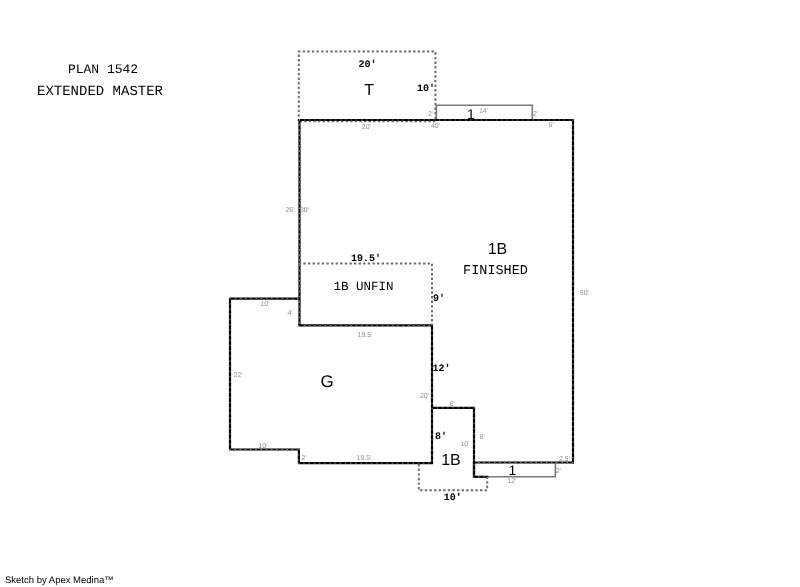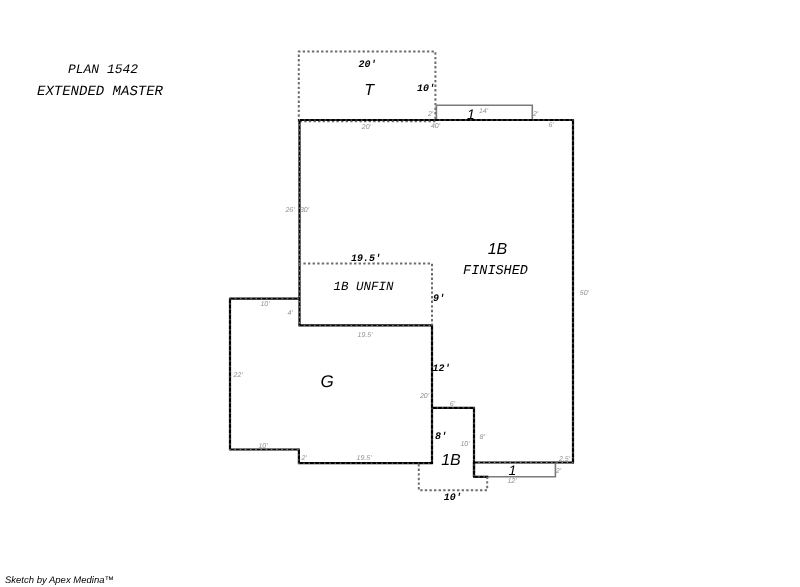--- a/index.html
+++ b/index.html
@@ -1,16 +1,16 @@
 <!DOCTYPE html>
 <html><head>
 <meta charset="utf-8">
 <style>
   html,body{margin:0;padding:0;background:#ffffff;}
-  .wrap{position:relative;width:760px;height:587px;background:#fff;overflow:hidden;will-change:transform;font-style:italic;}
+  .wrap{position:relative;width:760px;height:587px;background:#fff;overflow:hidden;will-change:transform;}
   svg{position:absolute;left:0;top:0;opacity:0.999;}
   text{font-family:"Liberation Mono", monospace;}
   .dim{fill:#000;font-size:10px;font-weight:bold;}
   .big{fill:#000;font-size:16px;font-family:"Liberation Sans",sans-serif;}
   .sm{fill:#909090;font-size:7px;font-family:"Liberation Sans",sans-serif;}
 </style>
 </head>
 <body>
 <div class="wrap">
 <svg width="800" height="587" viewBox="0 0 800 587" text-rendering="geometricPrecision">

